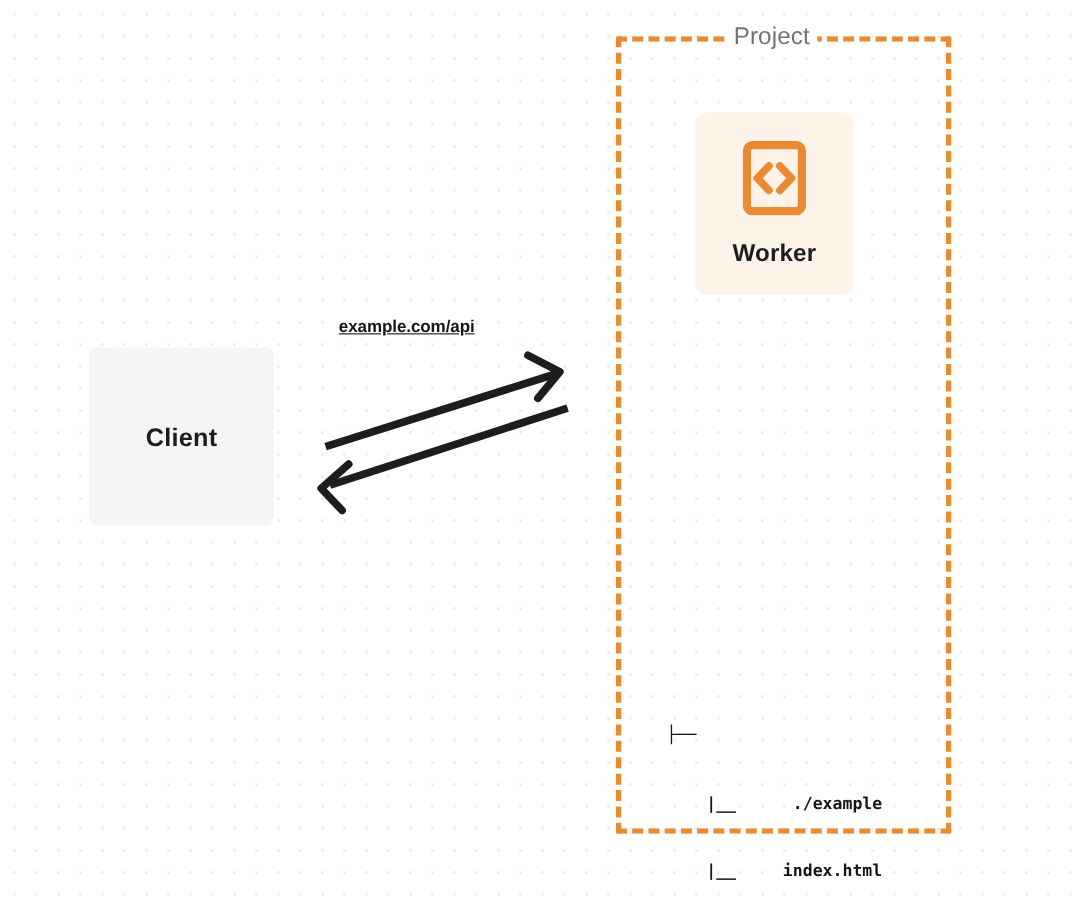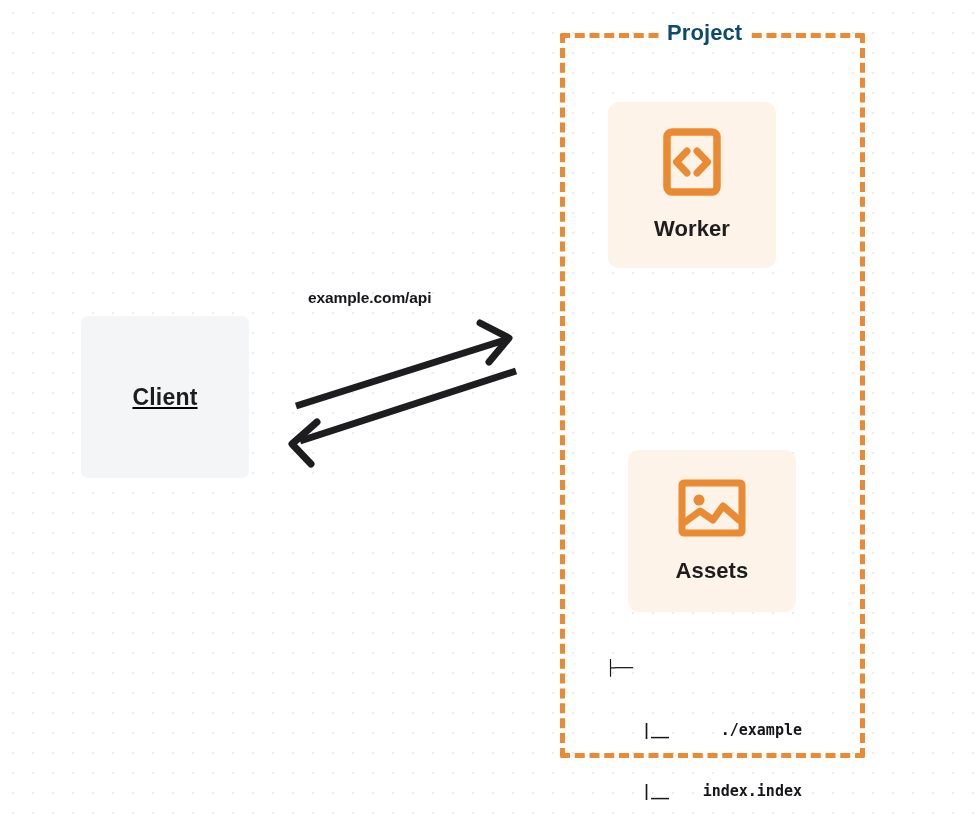--- a/index.html
+++ b/index.html
@@ -29,21 +29,20 @@
     position: absolute;
     left: 81px;
     top: 316px;
     width: 168px;
     height: 162px;
     background: #f4f5f7;
     border-radius: 7px;
     display: flex;
     align-items: center;
     justify-content: center;
-    text-decoration: underline;
   }
   .client-label {
     font-size: 23px;
     font-weight: bold;
     color: #1d1d1f;
     letter-spacing: 0.2px;
   }
 
   
   .arrows-layer {
@@ -56,60 +55,61 @@
   }
   .arrow-label {
     position: absolute;
     left: 308px;
     top: 289px;
     font-size: 15.5px;
     font-weight: bold;
     color: #16161a;
     letter-spacing: -0.1px;
     white-space: nowrap;
+    text-decoration: underline;
   }
 
   
   .project-group {
     position: absolute;
     left: 560px;
     top: 33px;
     width: 305px;
     height: 725px;
     border: 5px dashed #ea8a32;
     border-radius: 2px;
     box-sizing: border-box;
   }
   .project-title {
     position: absolute;
     left: 660px;
     top: 19px;
     background: #ffffff;
     padding: 0 7px;
     font-size: 22px;
-    font-weight: bold;
-    color: #0c4a6e;
+    font-weight: normal;
+    color: #737373;
     letter-spacing: 0.1px;
     line-height: 28px;
   }
 
   
   .service-card {
     position: absolute;
     background: #fdf3e8;
     border-radius: 11px;
     display: flex;
     flex-direction: column;
     align-items: center;
     justify-content: center;
   }
   .card-worker {
-    left: 608px;
+    left: 632px;
     top: 102px;
-    width: 168px;
+    width: 144px;
     height: 166px;
   }
   .card-assets {
     left: 628px;
     top: 450px;
     width: 168px;
     height: 162px;
   }
   .card-icon {
     display: block;
@@ -181,39 +181,29 @@
     <span class="card-icon">
       <svg width="58" height="68" viewBox="0 0 58 68">
         <rect x="4" y="4" width="50" height="60" rx="5" ry="5" fill="none" stroke="#ea8a32" stroke-width="7.5"></rect>
         <polyline points="24,23 13.5,34 24,45" fill="none" stroke="#ea8a32" stroke-width="7" stroke-linecap="round" stroke-linejoin="round"></polyline>
         <polyline points="34,23 44.5,34 34,45" fill="none" stroke="#ea8a32" stroke-width="7" stroke-linecap="round" stroke-linejoin="round"></polyline>
       </svg>
     </span>
     <span class="card-label">Worker</span>
   </div>
 
-  <div class="service-card card-assets">
-    <span class="card-icon">
-      <svg width="68" height="60" viewBox="0 0 68 60">
-        <rect x="4" y="5" width="60" height="50" rx="2" ry="2" fill="none" stroke="#ea8a32" stroke-width="7"></rect>
-        <circle cx="21" cy="22" r="5.5" fill="#ea8a32"></circle>
-        <polyline points="7,44 22,33 35,42 45,28 61,42" fill="none" stroke="#ea8a32" stroke-width="7" stroke-linecap="round" stroke-linejoin="round"></polyline>
-      </svg>
-    </span>
-    <span class="card-label">Assets</span>
-  </div>
 
   <div class="file-tree">
     <div class="tree-row">
       <span class="tree-glyph">├──</span>
       <span class="tree-text">./example</span>
     </div>
     <div class="tree-row">
       <span class="tree-glyph-child">|__</span>
-      <span class="tree-text">index.index</span>
+      <span class="tree-text">index.html</span>
     </div>
     <div class="tree-row">
       <span class="tree-glyph-child">|__</span>
       
     </div>
     
   </div>
 
 </div>
 

